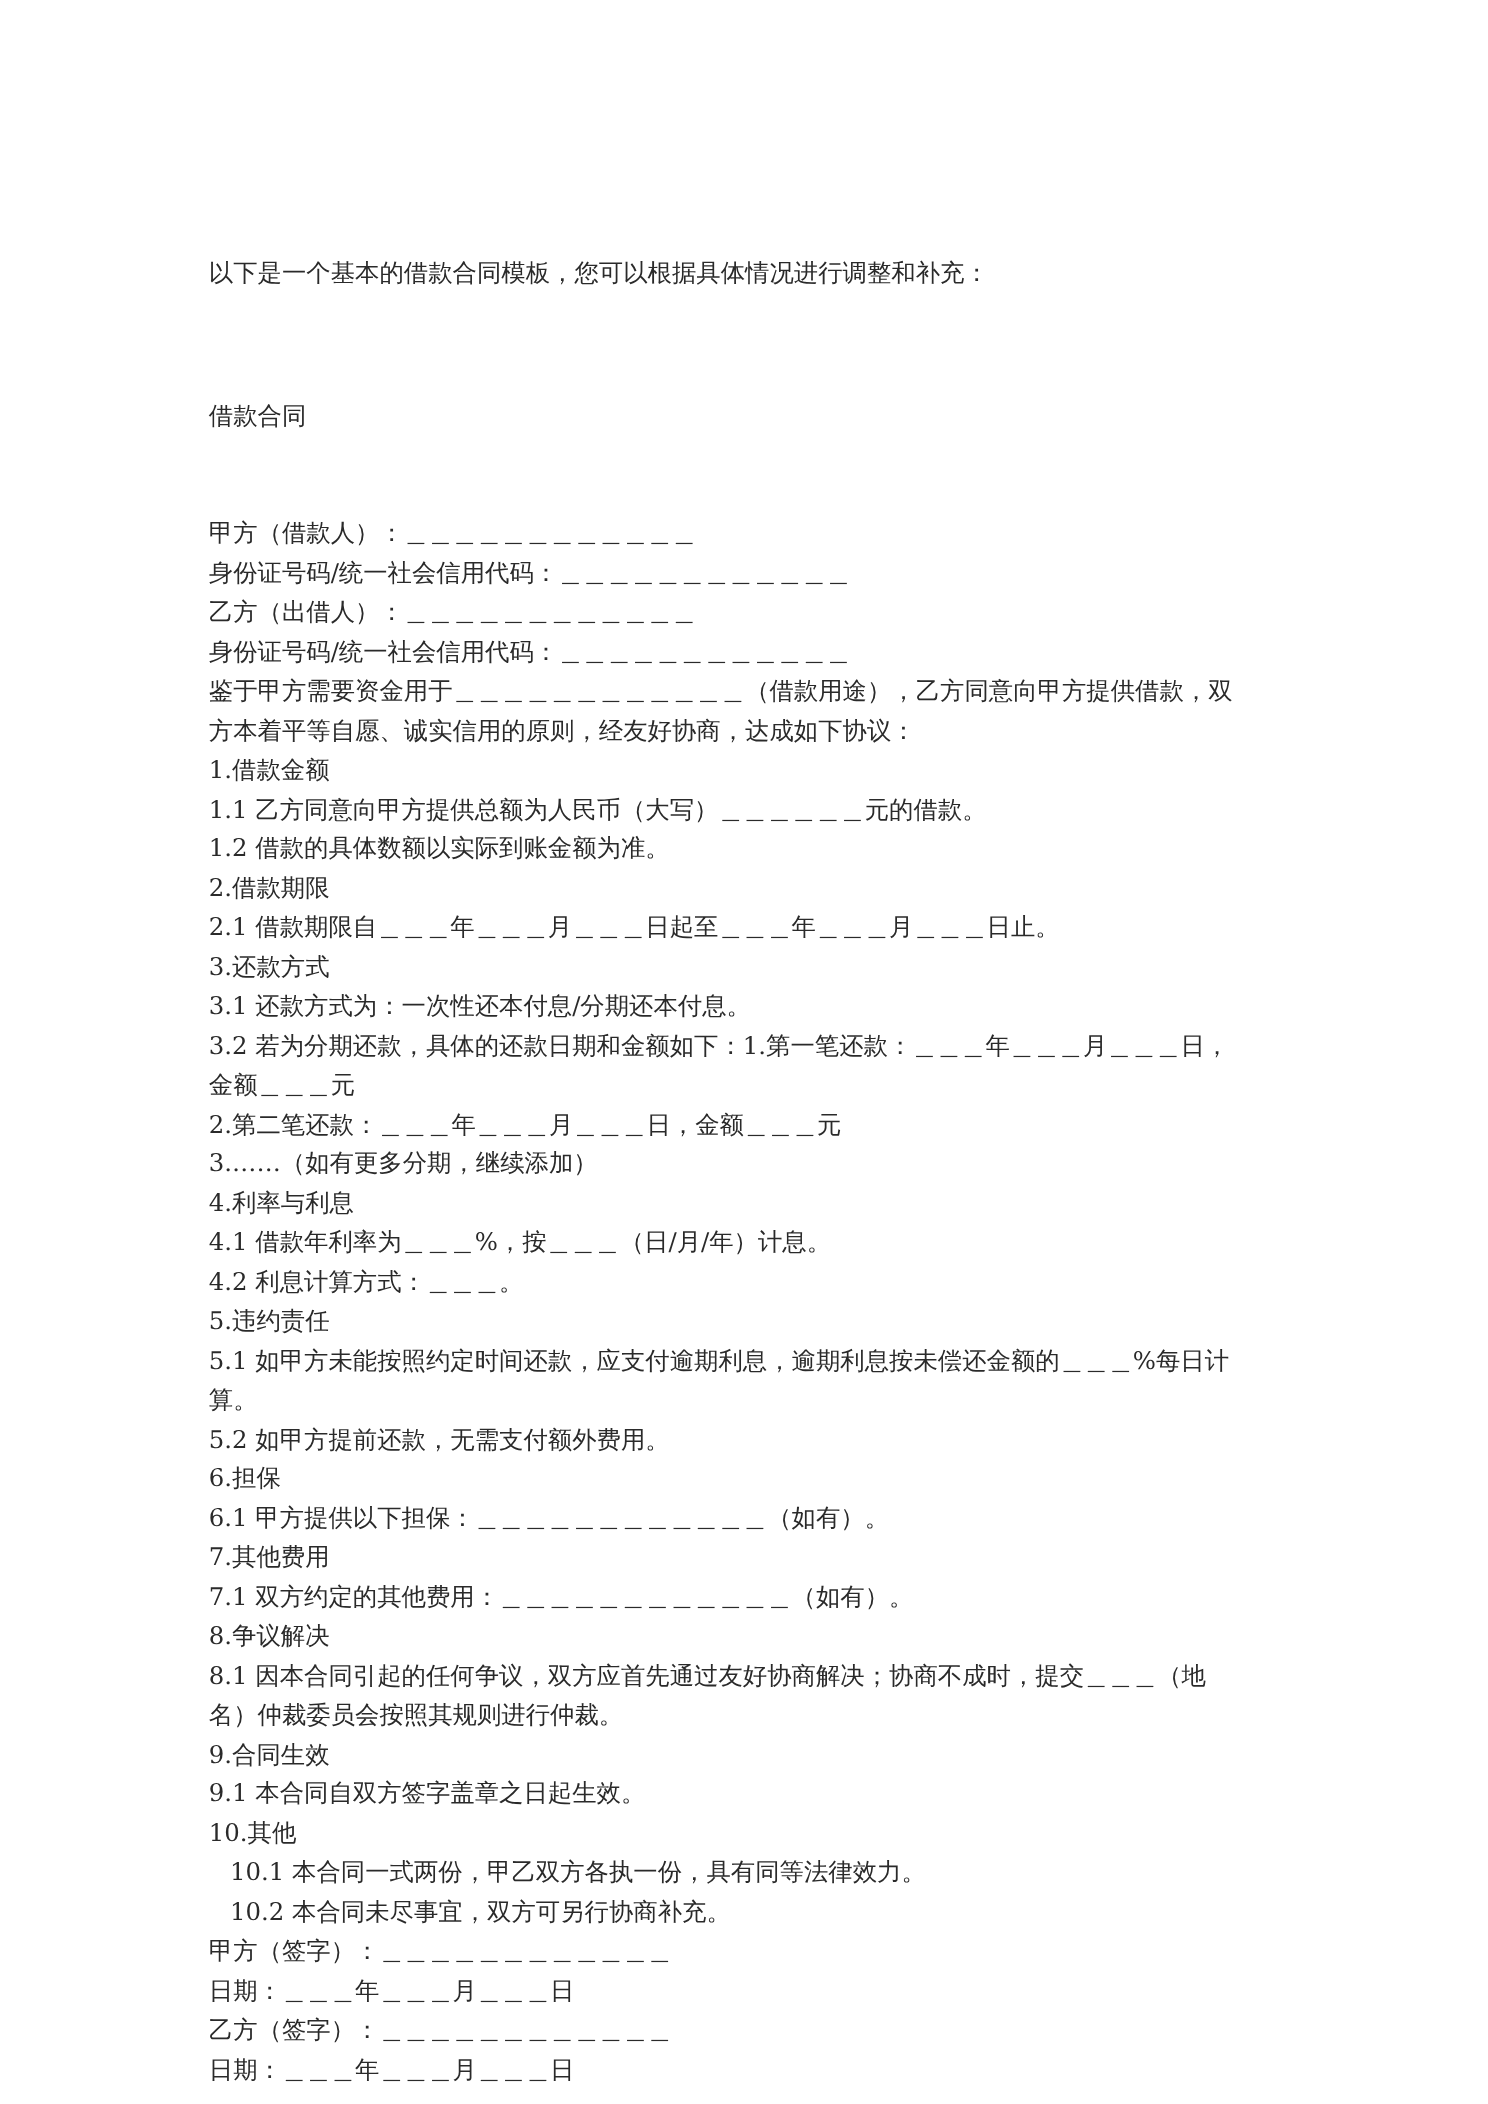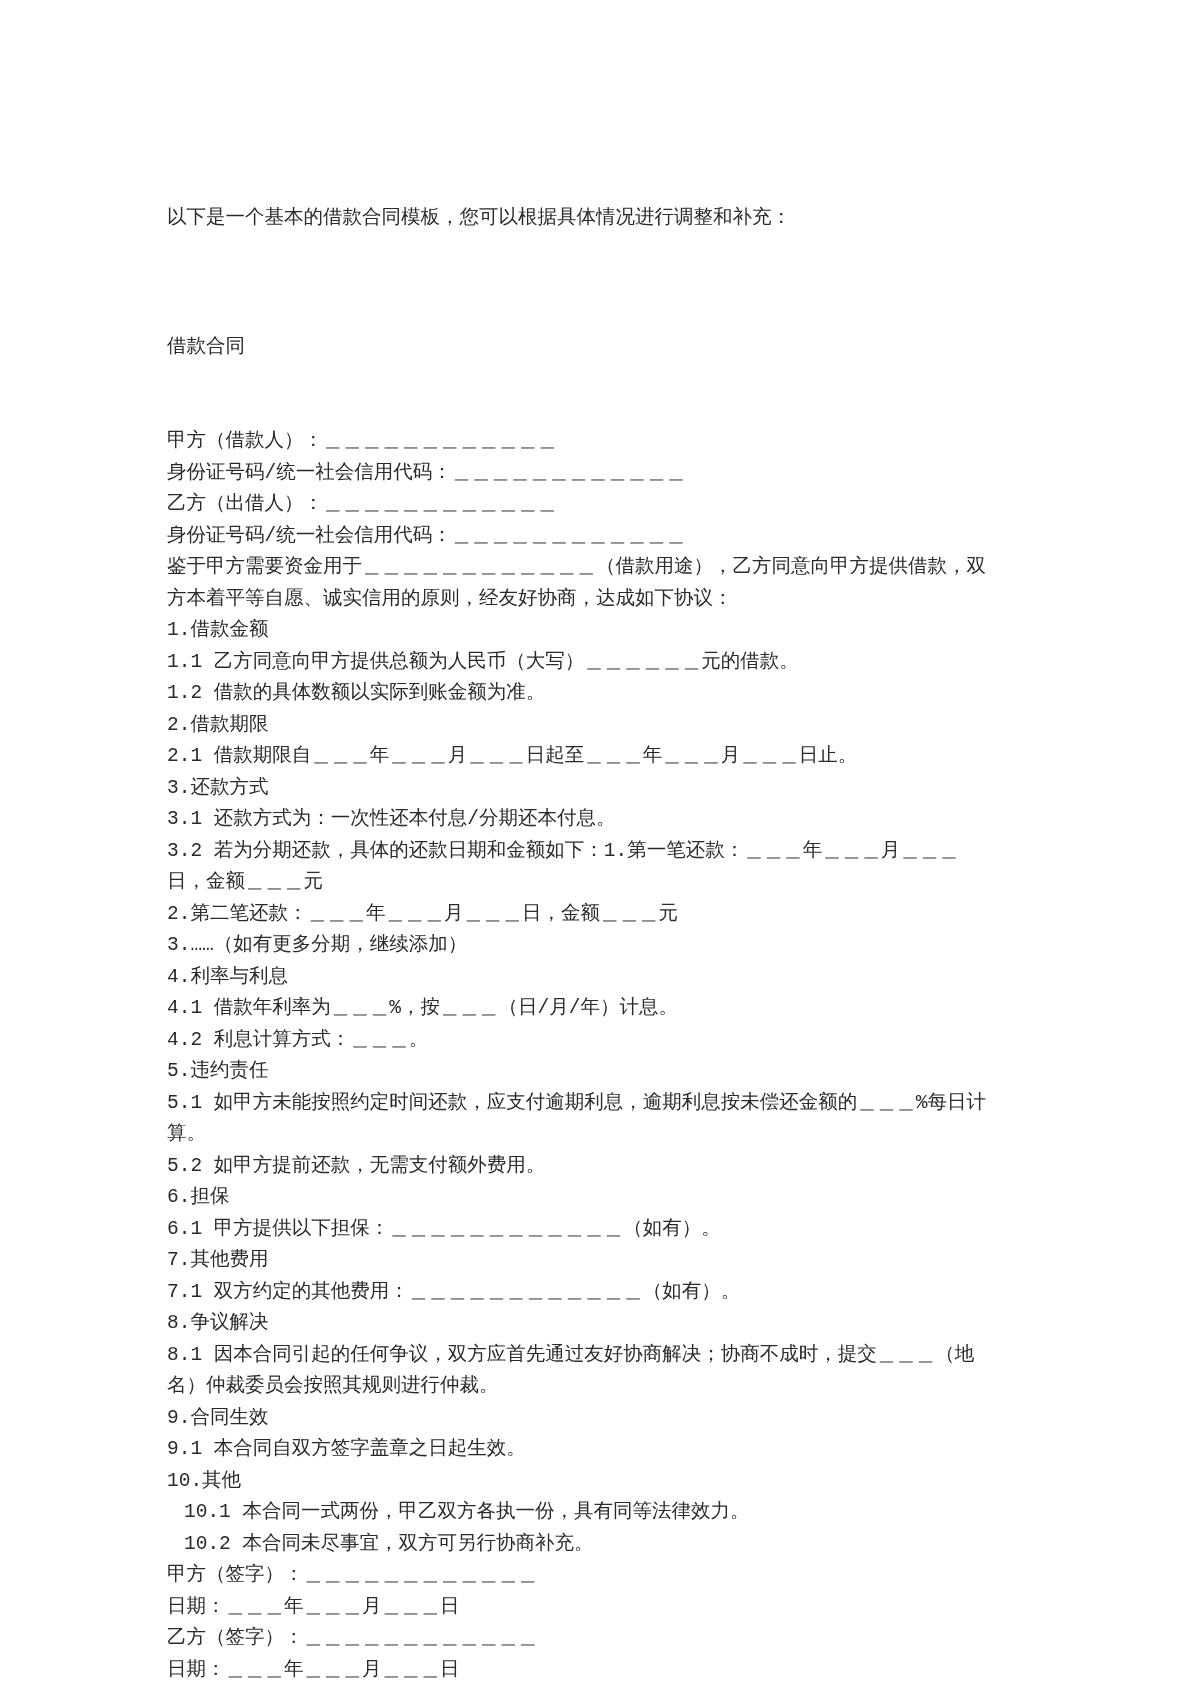--- a/index.html
+++ b/index.html
@@ -24,28 +24,26 @@
     width: 823px;
     color: #2a2a2a;
     font-size: 19.5px;
     line-height: 31.5px;
     text-align: left;
     word-break: break-all;
     white-space: pre-wrap;
   }
   .intro-line {
     display: block;
-    margin-bottom: 34px;
-    font-family: Liberation Mono, monospace;
+    margin-bottom: 19px;
   }
   .para {
     display: block;
     margin: 0;
     padding: 0;
-    font-family: Liberation Mono, monospace;
   }
   .para.indent {
     padding-left: 17px;
   }
 </style>
 </head>
 <body>
 
 <div class="page">
   <div class="doc-body">

